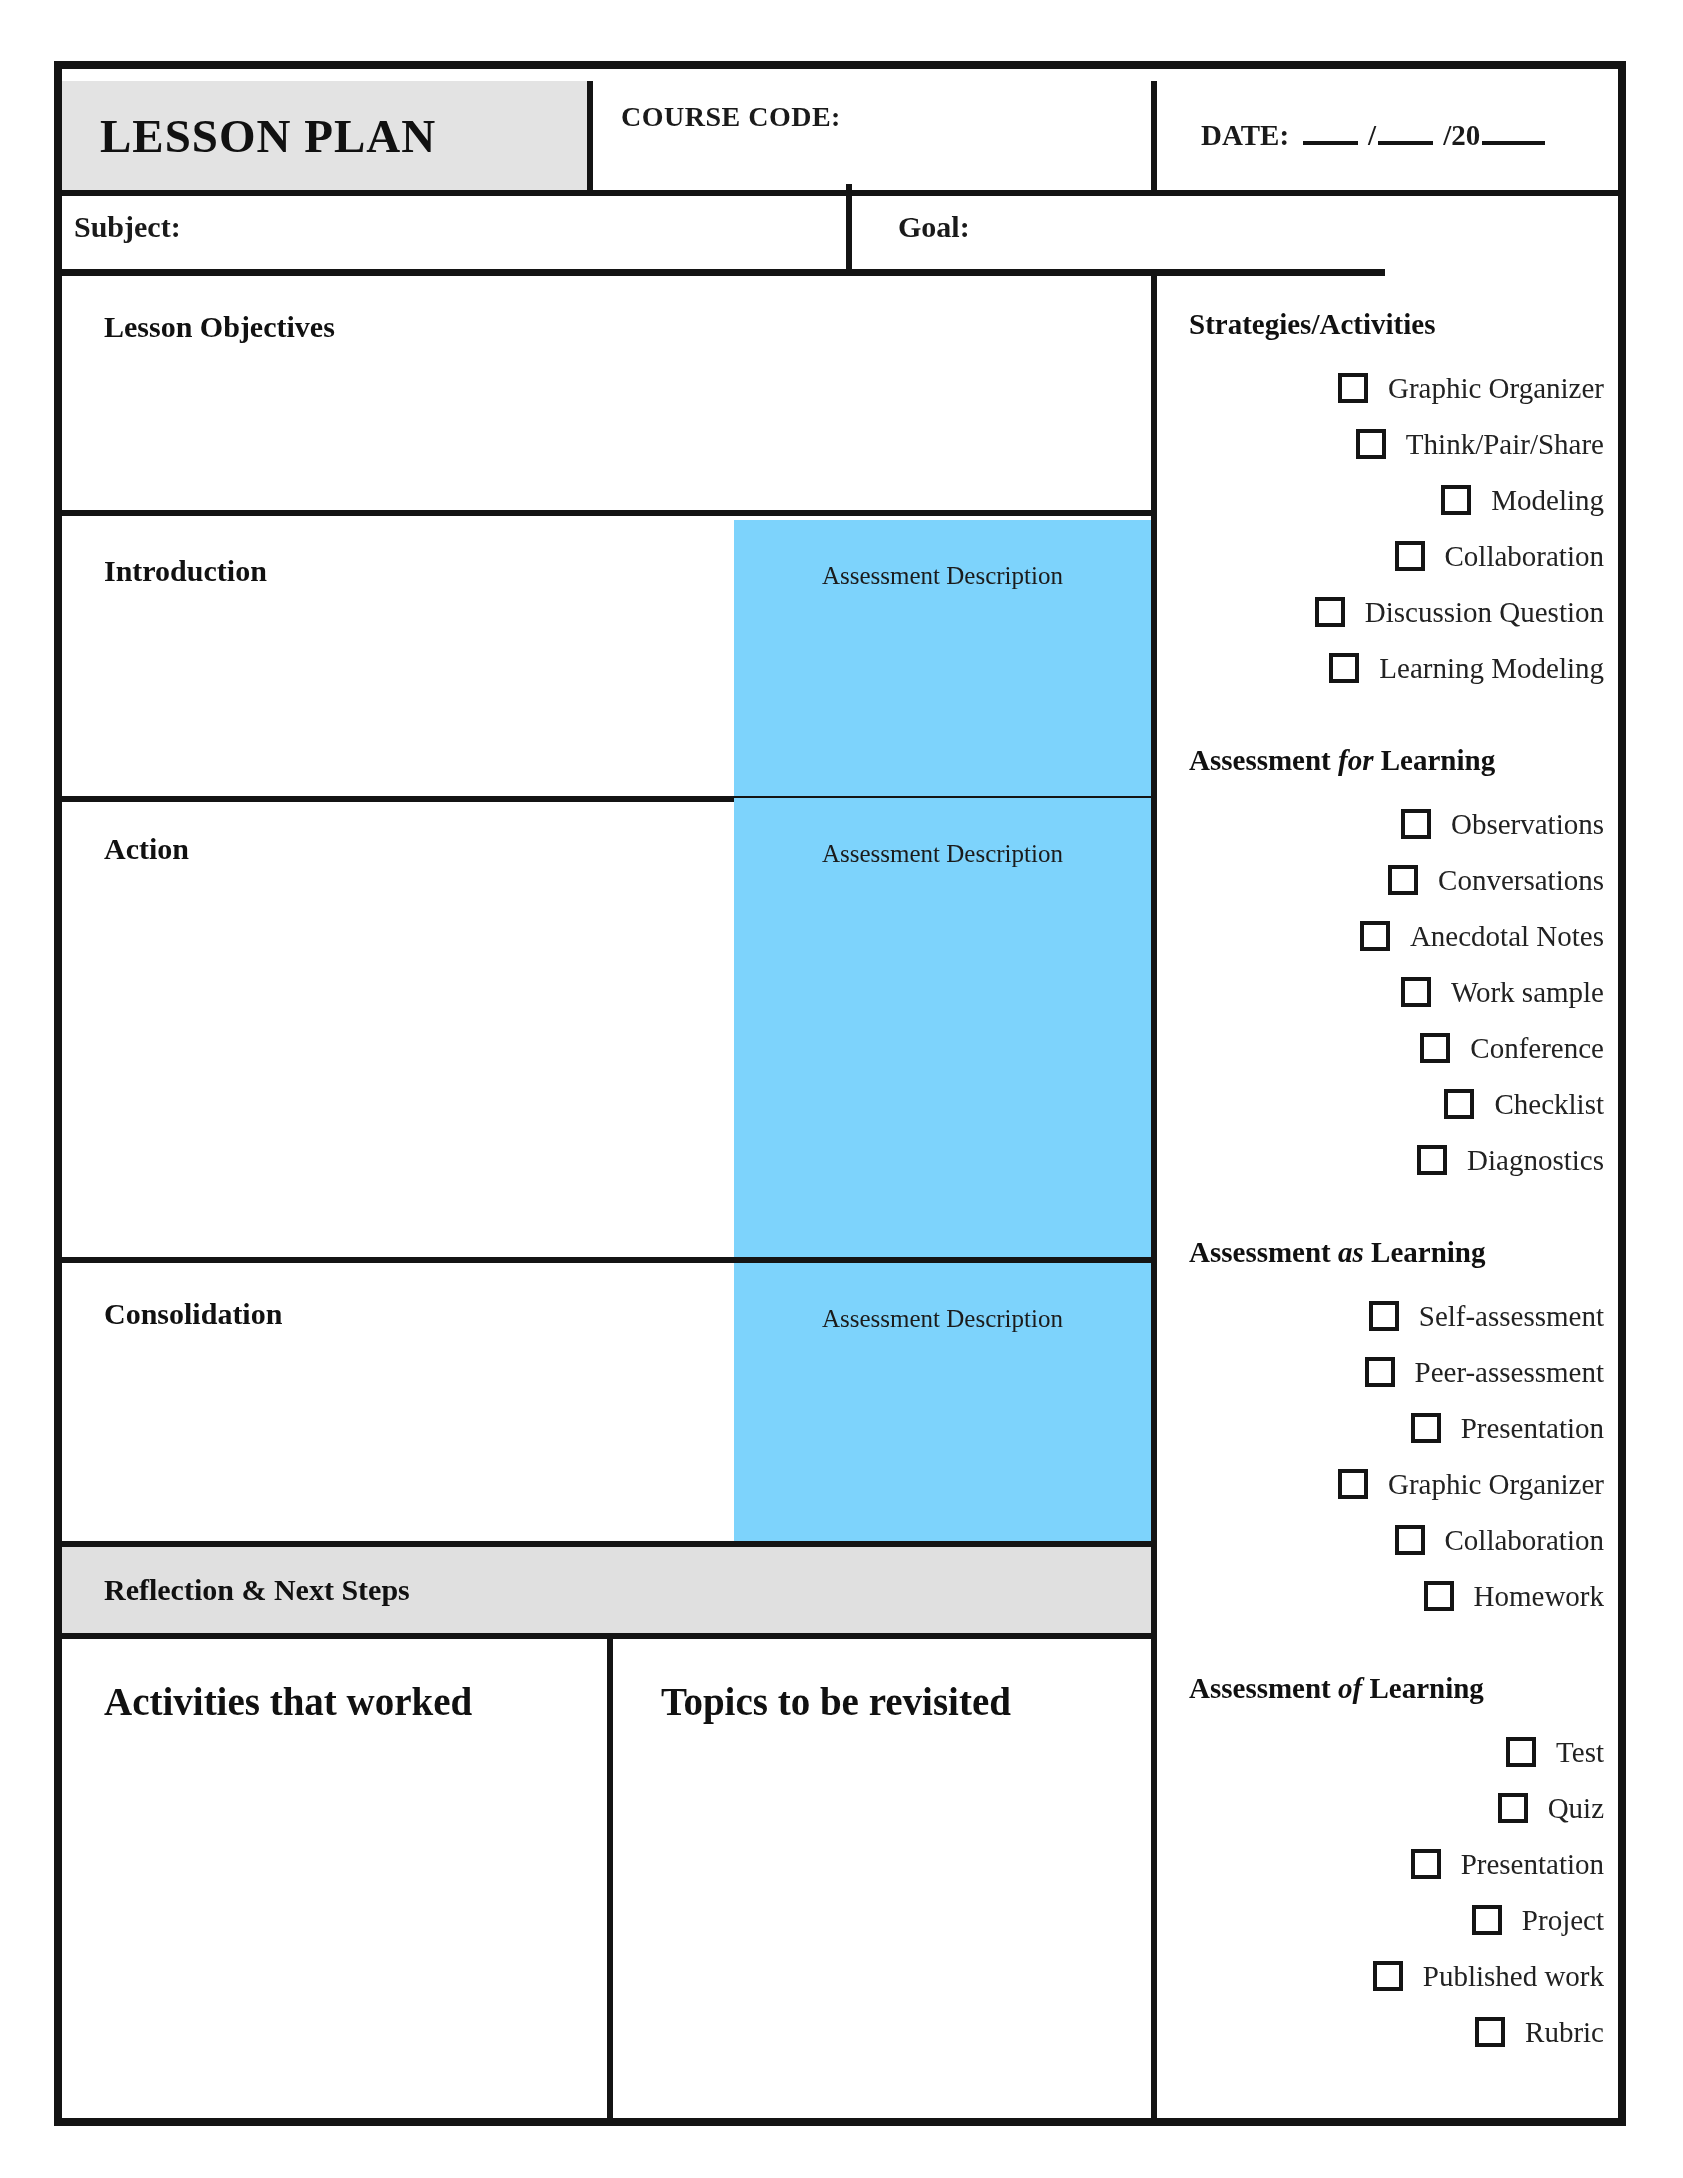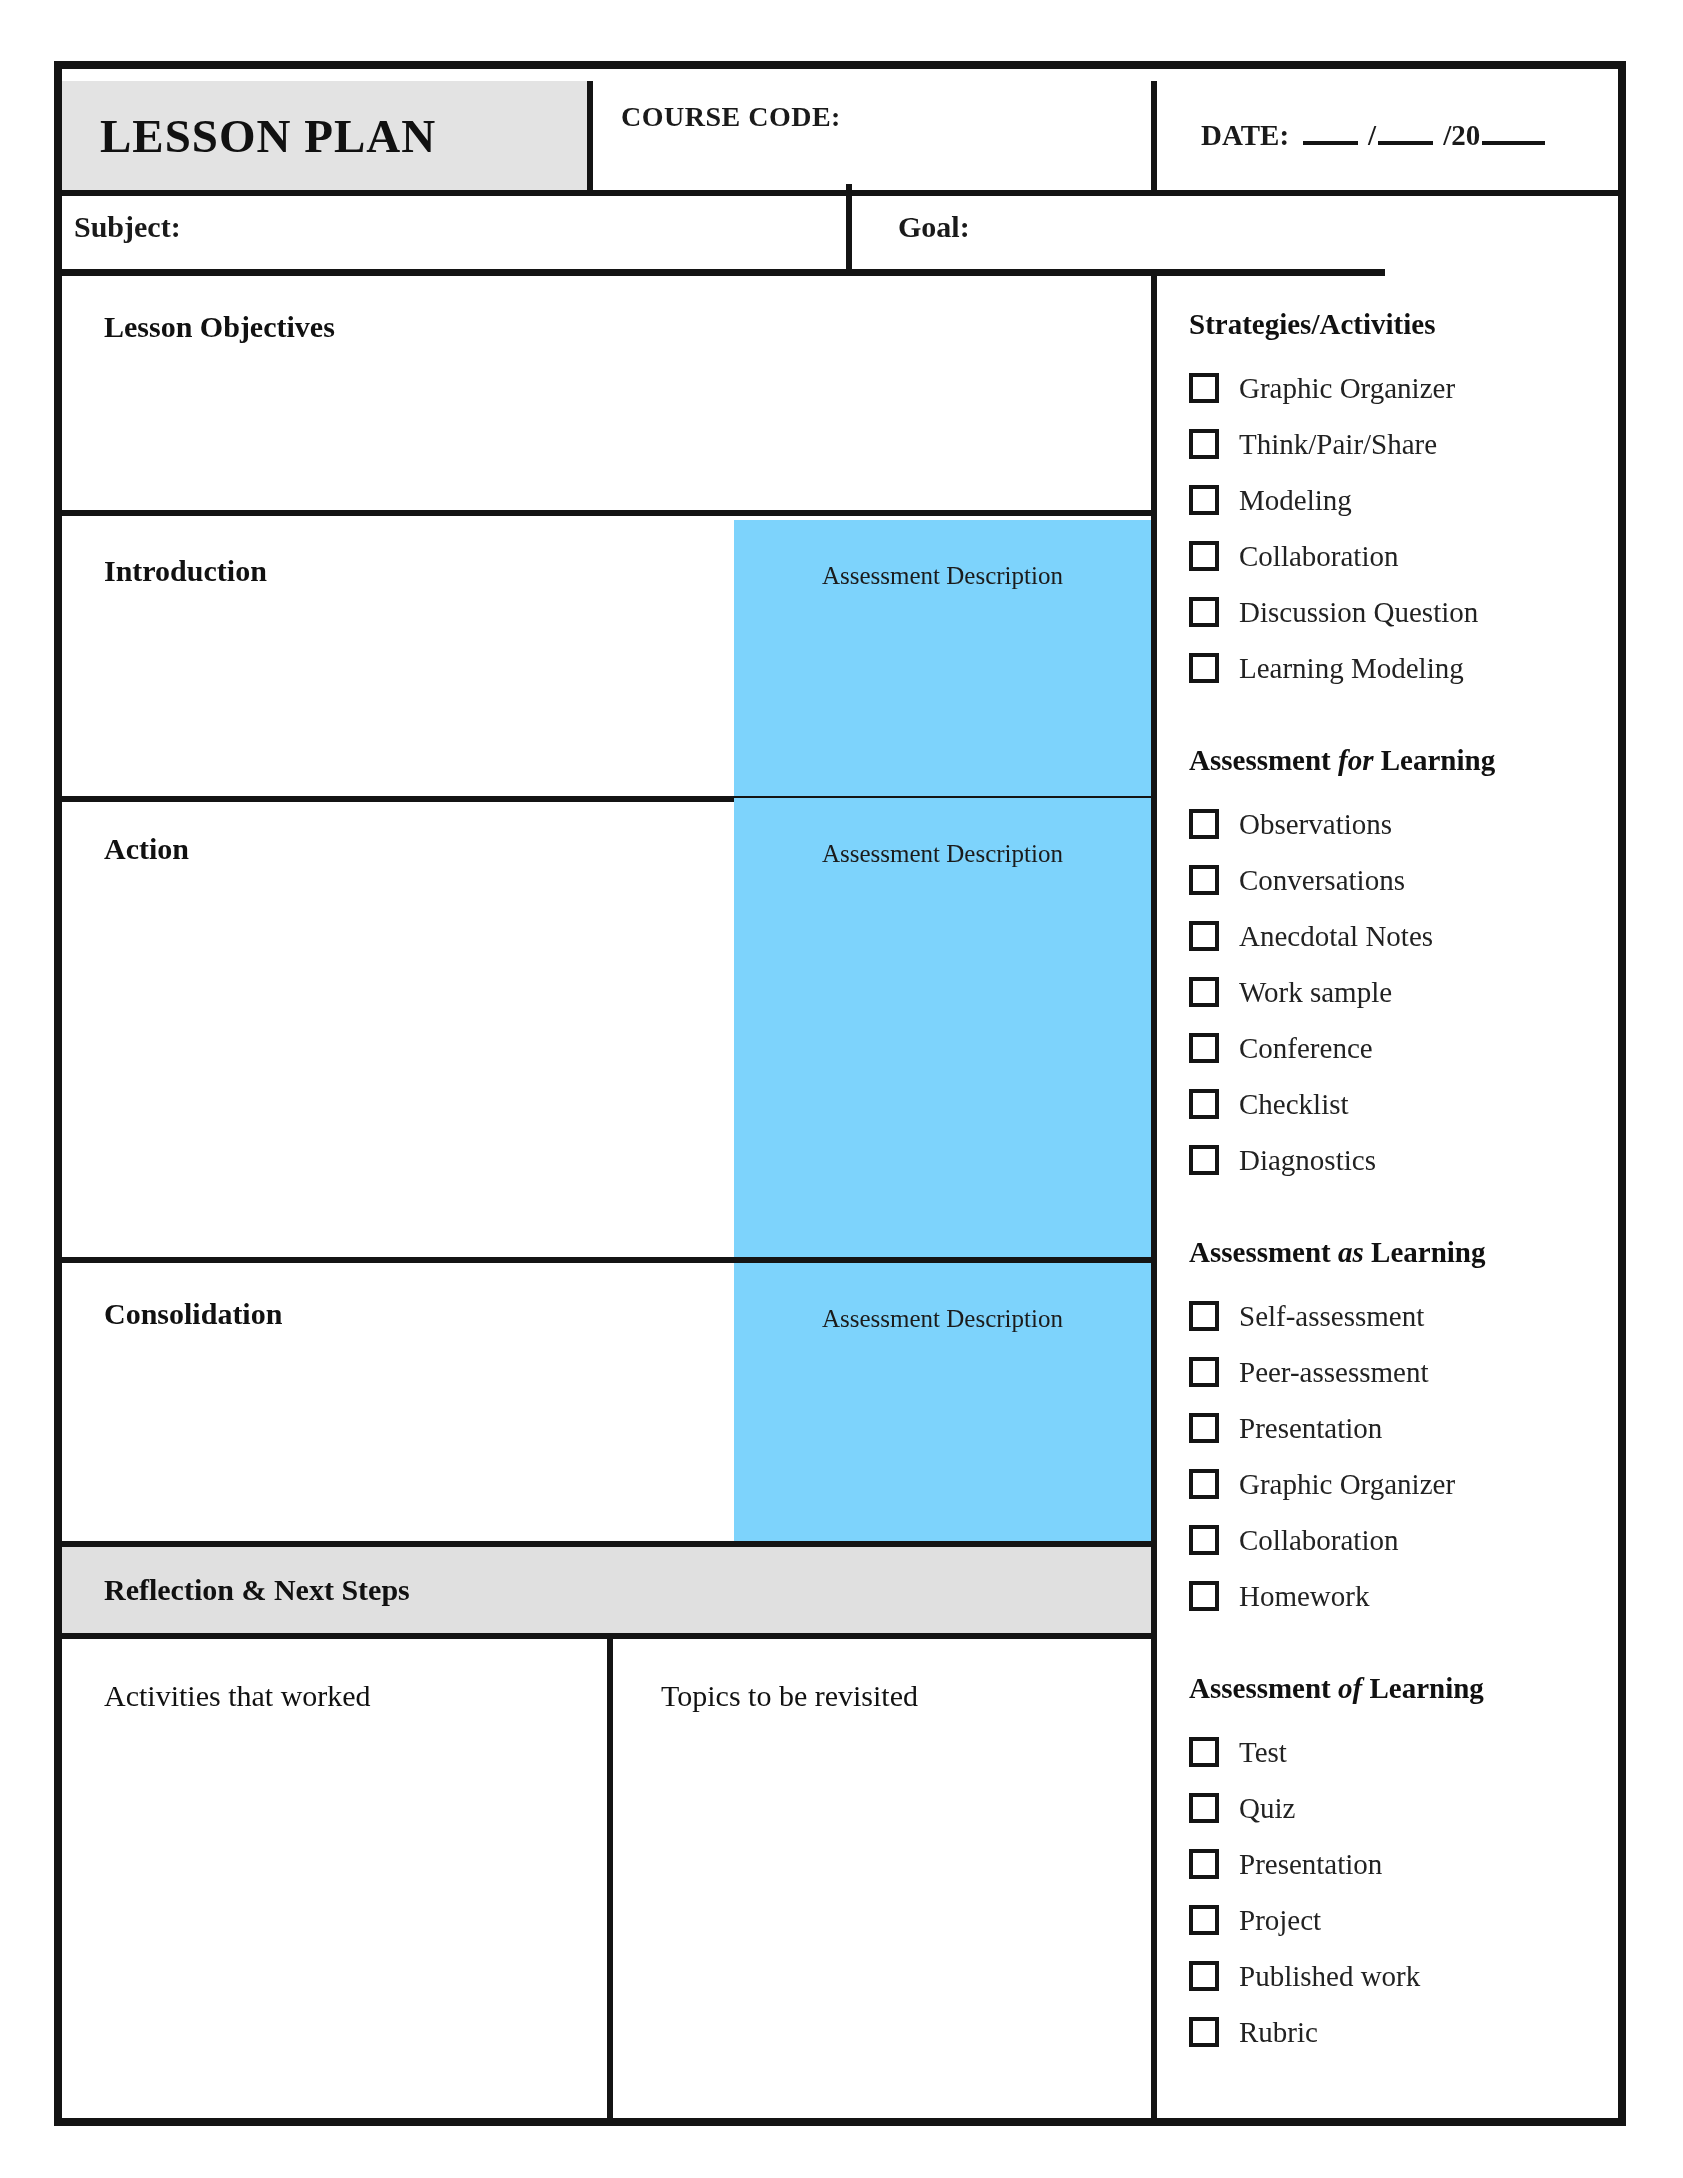--- a/index.html
+++ b/index.html
@@ -57,29 +57,29 @@
   .banner-label{font-size:30px;font-weight:700;color:#111;}
 
   .gray-col{position:absolute;left:672px;right:0;top:0;bottom:0;background:#7dd3fc;text-align:center;padding-top:42px;}
   .assess-label{font-size:25px;color:#1b1b1b;}
 
   .fill{position:absolute;left:0;right:0;top:0;bottom:0;}
   .fill-left{right:417px;}
 
   .col-activities{position:absolute;left:0;top:0;bottom:0;width:551px;border-right:6px solid #141414;}
   .col-topics{position:absolute;left:557px;top:0;bottom:0;right:0;}
-  .col-label{position:absolute;left:42px;top:40px;font-size:30px;font-weight:400;color:#111;}
+  .col-label{position:absolute;left:42px;top:40px;font-size:39px;font-weight:700;color:#111;}
 
   
   .sidebar{position:absolute;left:1101px;right:0;top:0;bottom:0;background:#ffffff;padding:30px 14px 0 26px;}
   .grp{margin:0;}
   .grp + .grp{margin-top:46px;}
   .grp-heading{font-size:29px;font-weight:700;line-height:36px;margin-bottom:18px;color:#111;}
   .grp-heading i{font-style:italic;}
-  .chk-row{display:flex;align-items:center;height:56px;}
+  .chk-row{display:flex;align-items:center;height:56px;justify-content:flex-end;}
   .chk{width:30px;height:30px;border:4px solid #141414;background:#fff;flex:0 0 auto;margin-right:20px;}
   .chk-label{font-size:29px;color:#222;white-space:nowrap;}
 </style>
 </head>
 <body>
 
 <div class="page">
   <div class="sheet">
 
     <div class="row-header">

